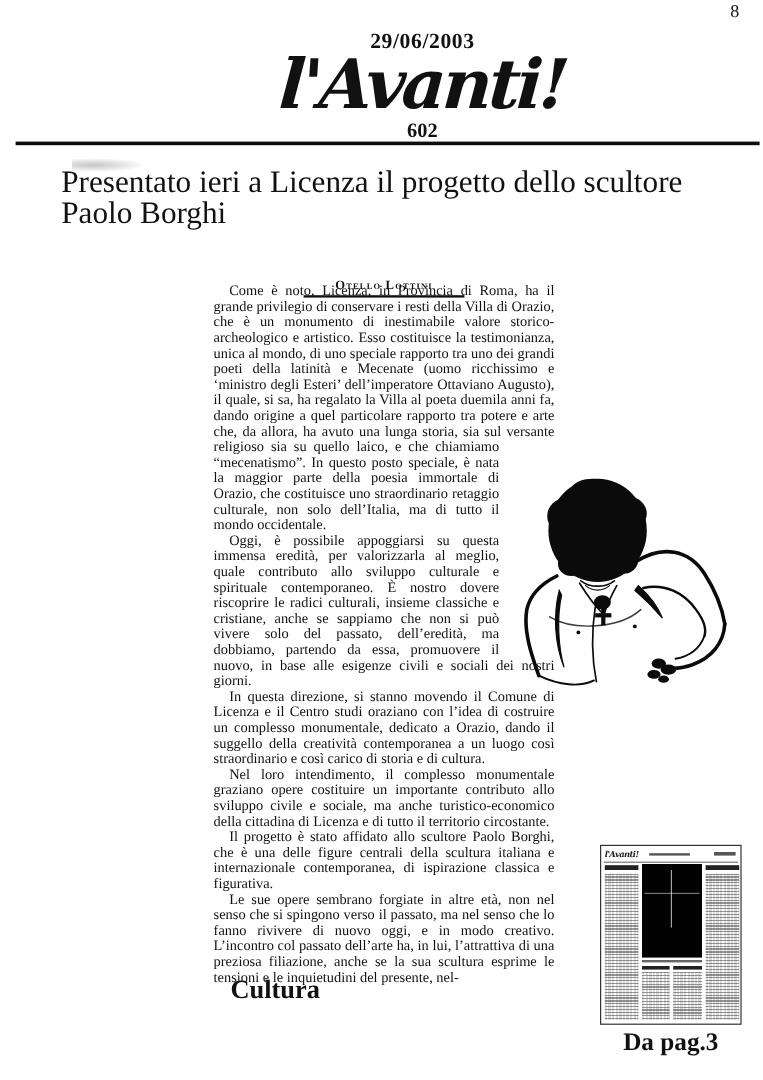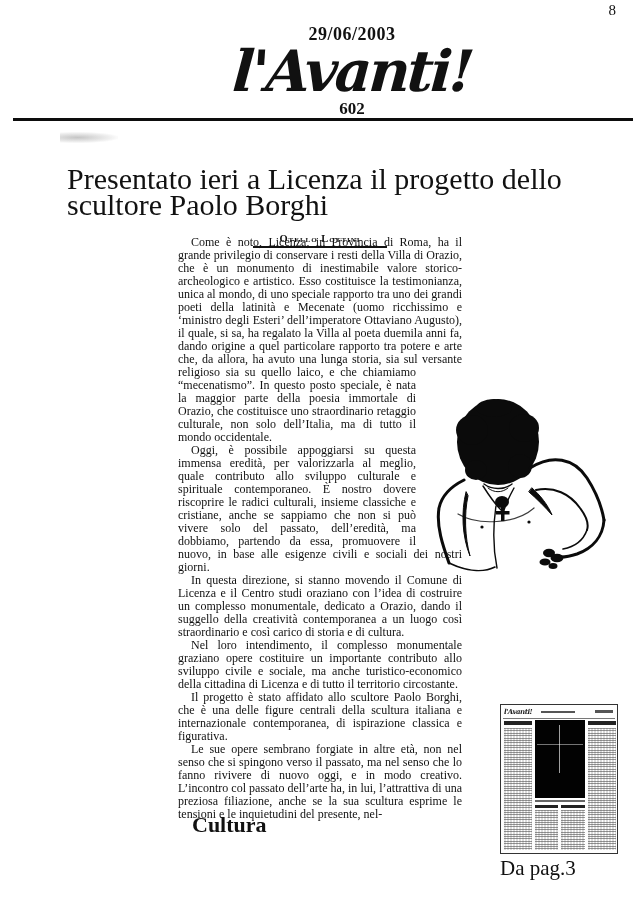--- a/index.html
+++ b/index.html
@@ -18,21 +18,21 @@
     display:inline-block; margin-top:-4px;
   }
   .masthead .edition{font-size:17px; font-weight:bold; margin-top:-2px;}
   .masthead-rule{position:absolute; top:118px; left:13px; width:620px; height:3px; background:#0d0d0d;}
   .smudge{
     position:absolute; left:60px; top:132px; width:58px; height:11px;
     background:radial-gradient(ellipse at 30% 50%, rgba(110,110,110,.40), rgba(140,140,140,.15) 55%, transparent 75%);
     filter:blur(.4px);
   }
   
-  .kicker{position:absolute; top:139px; left:67px; width:540px; font-size:30px; line-height:26px;margin-top:27px;}
+  .kicker{position:absolute; top:139px; left:51px; width:540px; font-size:26px; line-height:26px;}
   .headline{
     position:absolute; top:166px; left:30px; width:576px; text-align:center;
     font-size:49px; line-height:54px; font-style:italic; font-weight:bold; letter-spacing:-1px;
   }
   .byline-wrap{position:absolute; top:228px; left:178px; width:284px; text-align:center;}
   .byline{
     display:inline-block; font-family:Liberation Serif, serif;
     font-size:10.5px; font-weight:bold; font-variant:small-caps; letter-spacing:1px;
     padding:0 26px 2px 26px; border-bottom:2px solid #111;
   }
@@ -40,21 +40,21 @@
   .article-body{
     position:absolute; top:236px; left:178px; width:284px;
     font-size:12px; line-height:13px; text-align:justify;
   }
   .article-body p{margin:0; text-indent:13px;}
   .wrap-spacer{float:right; width:40px; height:172px; margin:1px 0 2px 6px;}
   
   .figure-drawing{position:absolute; left:436px; top:396px; width:172px; height:188px;}
   
   .section-label{position:absolute; left:192px; top:812px; font-size:22px; font-weight:bold;}
-  .page-ref{position:absolute; left:500px; top:856px; width:118px; text-align:left; font-size:21px; font-weight:normal;}
+  .page-ref{position:absolute; left:500px; top:856px; width:118px; text-align:center; font-size:21px; font-weight:bold;}
   
   .thumb{
     position:absolute; left:500px; top:704px; width:118px; height:150px;
     background:#fefefe; border:1px solid #333; box-sizing:border-box;
   }
   .thumb .t-logo{
     position:absolute; left:3px; top:2px;
     font-family:"DejaVu Serif",serif; font-style:italic; font-weight:bold;
     font-size:7px; letter-spacing:-.5px; color:#222;
   }

